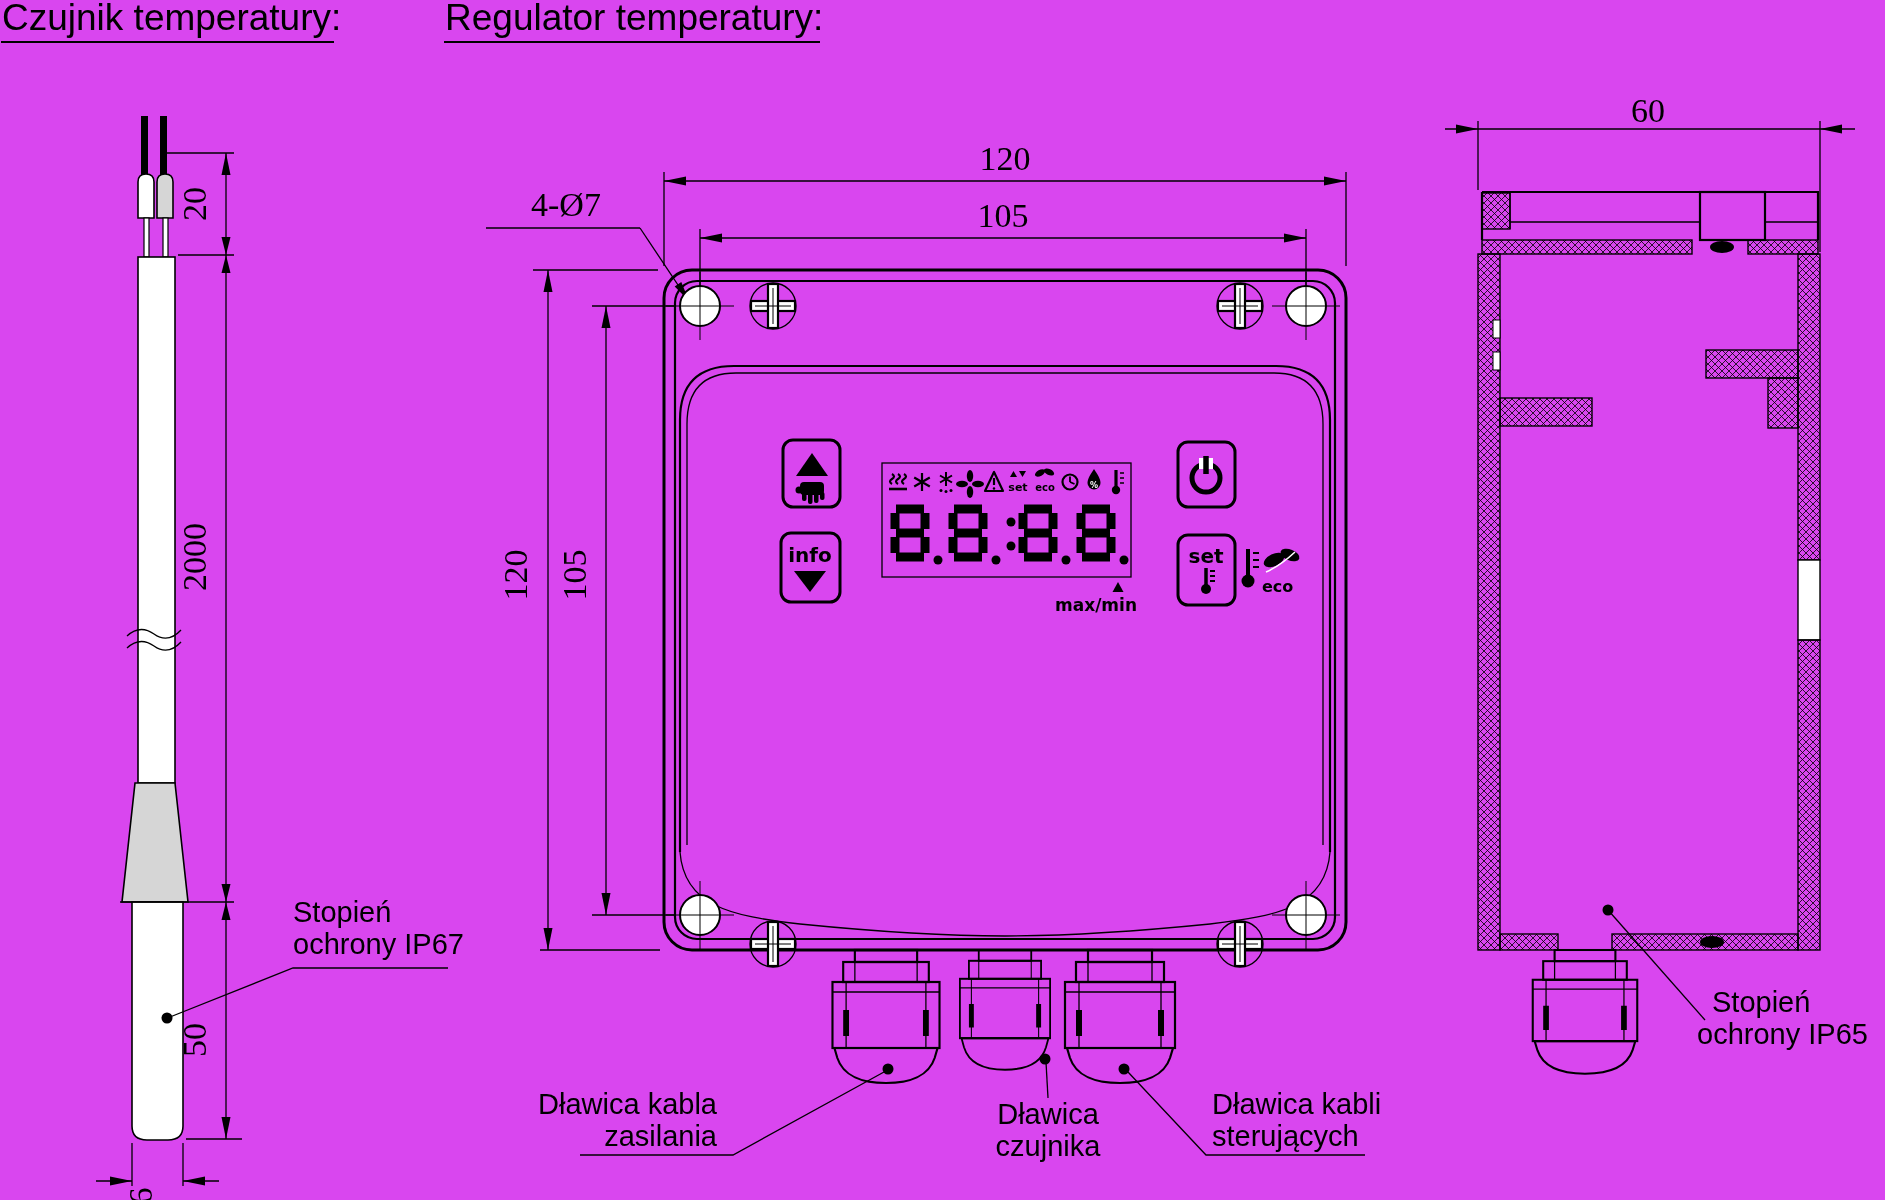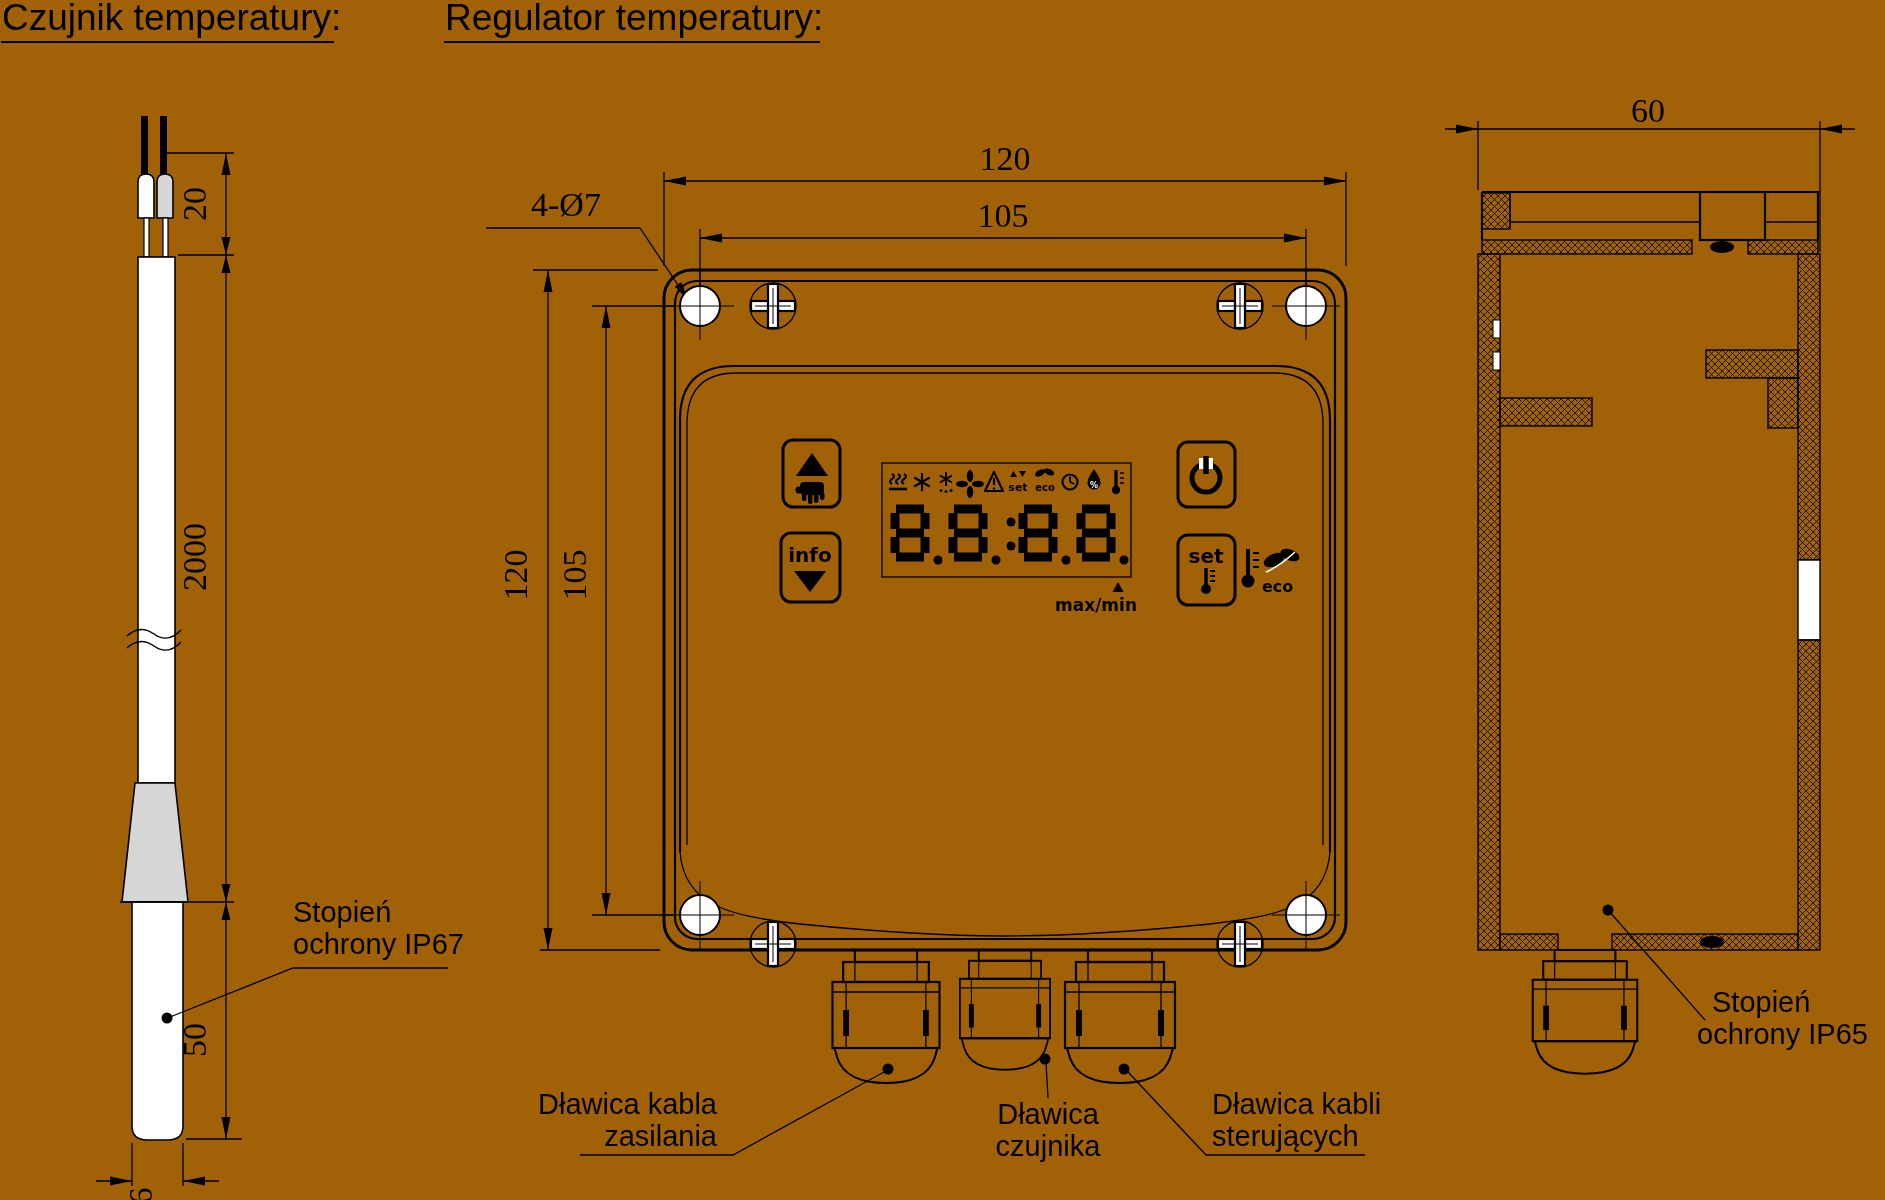--- a/index.html
+++ b/index.html
@@ -1,16 +1,16 @@
 <!DOCTYPE html>
 <html><head>
 <meta charset="utf-8">
 <style>
   html,body{margin:0;padding:0;background:#fff;}
-  #stage{position:relative;width:1885px;height:1200px;background:#a16207;overflow:hidden;}
+  #stage{position:relative;width:1885px;height:1200px;background:#d946ef;overflow:hidden;}
   svg{display:block;}
   svg *{stroke-linecap:butt;}
   .ln{stroke:#000;fill:none;stroke-width:1.3;}
   .ln2{stroke:#000;fill:none;stroke-width:2.2;}
   .ln3{stroke:#000;fill:none;stroke-width:3;}
   .thin{stroke:#000;fill:none;stroke-width:1;}
   .fb{fill:#000;stroke:none;}
   .wf{fill:#fff;stroke:#000;}
   .grayf{fill:#d6d6d6;stroke:#000;stroke-width:1.6;}
   .hat{fill:url(#xh);stroke:#000;stroke-width:1.4;}

